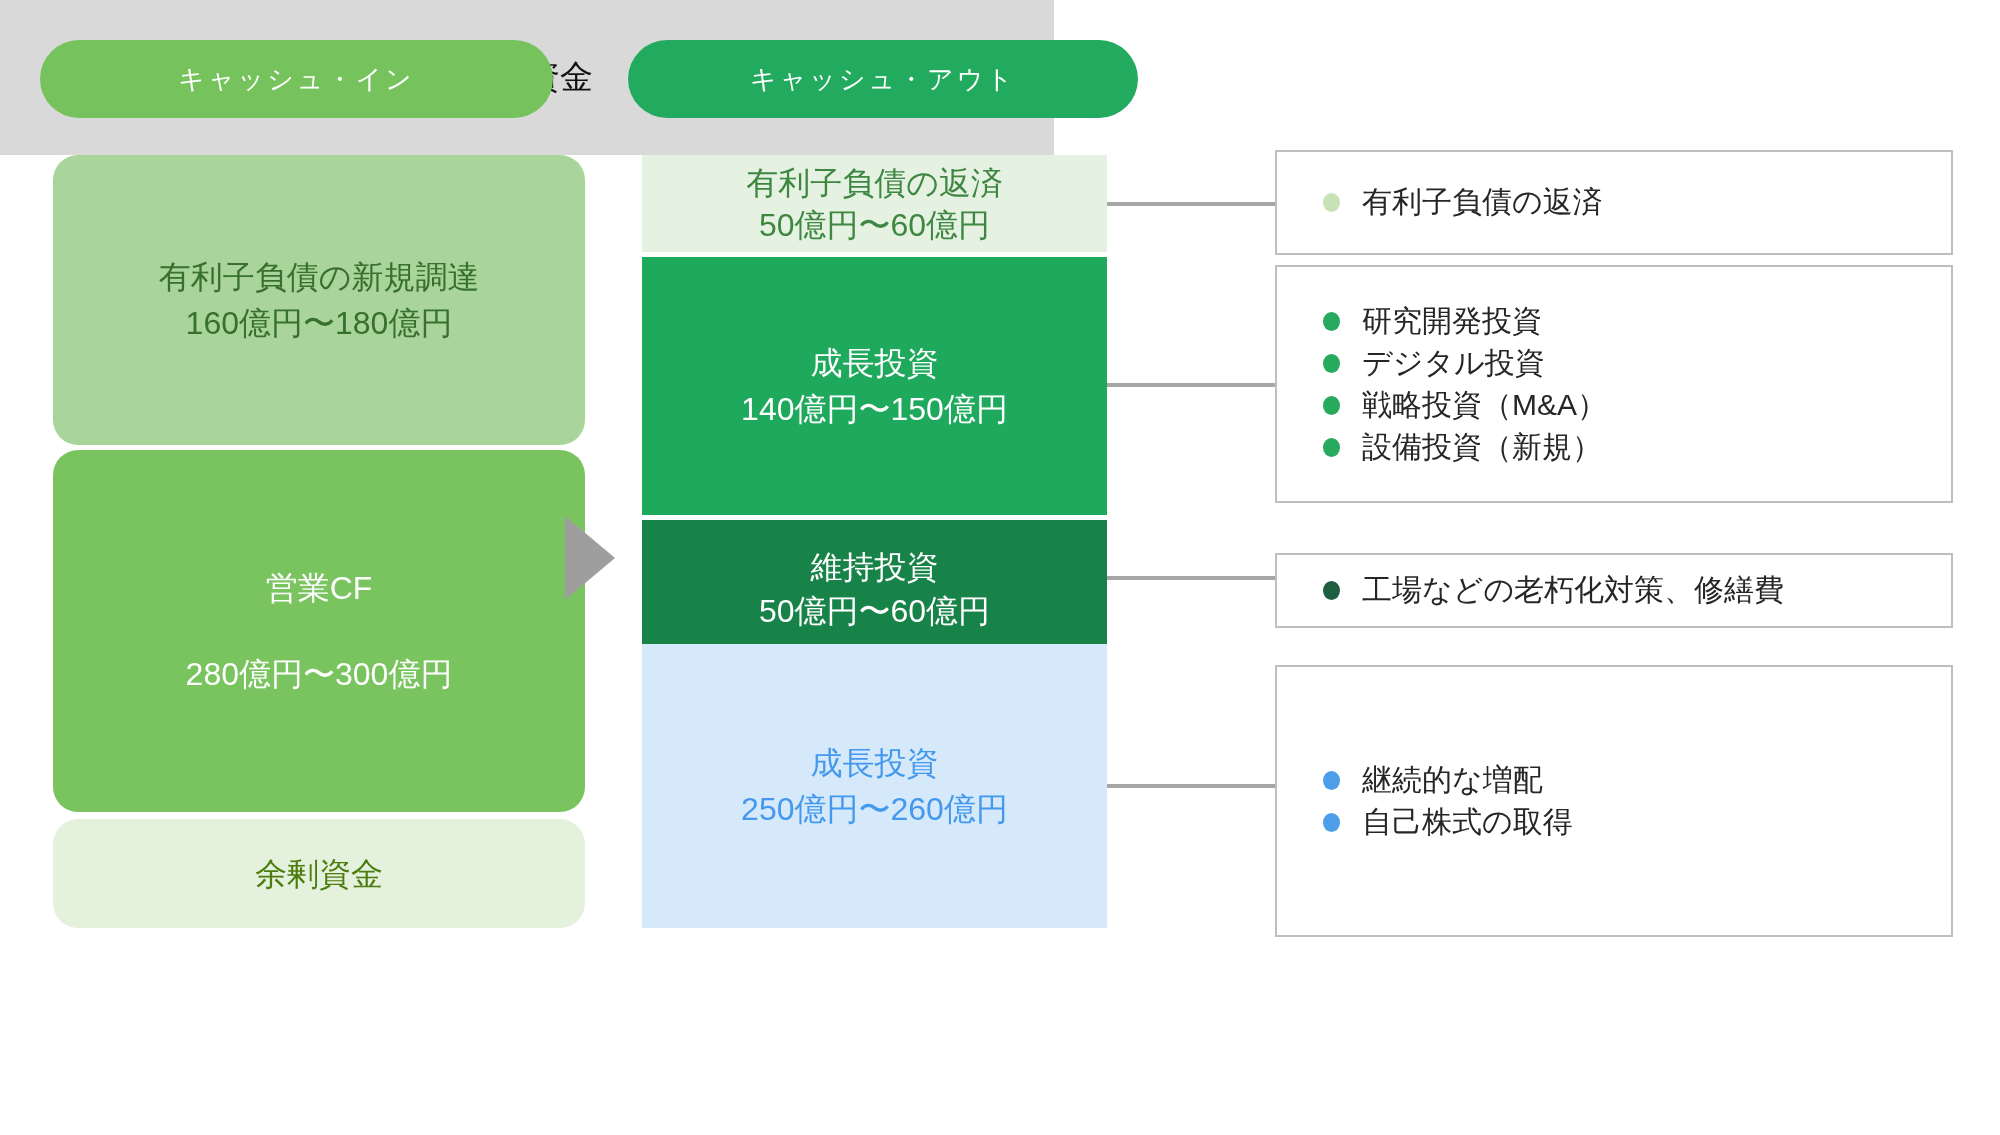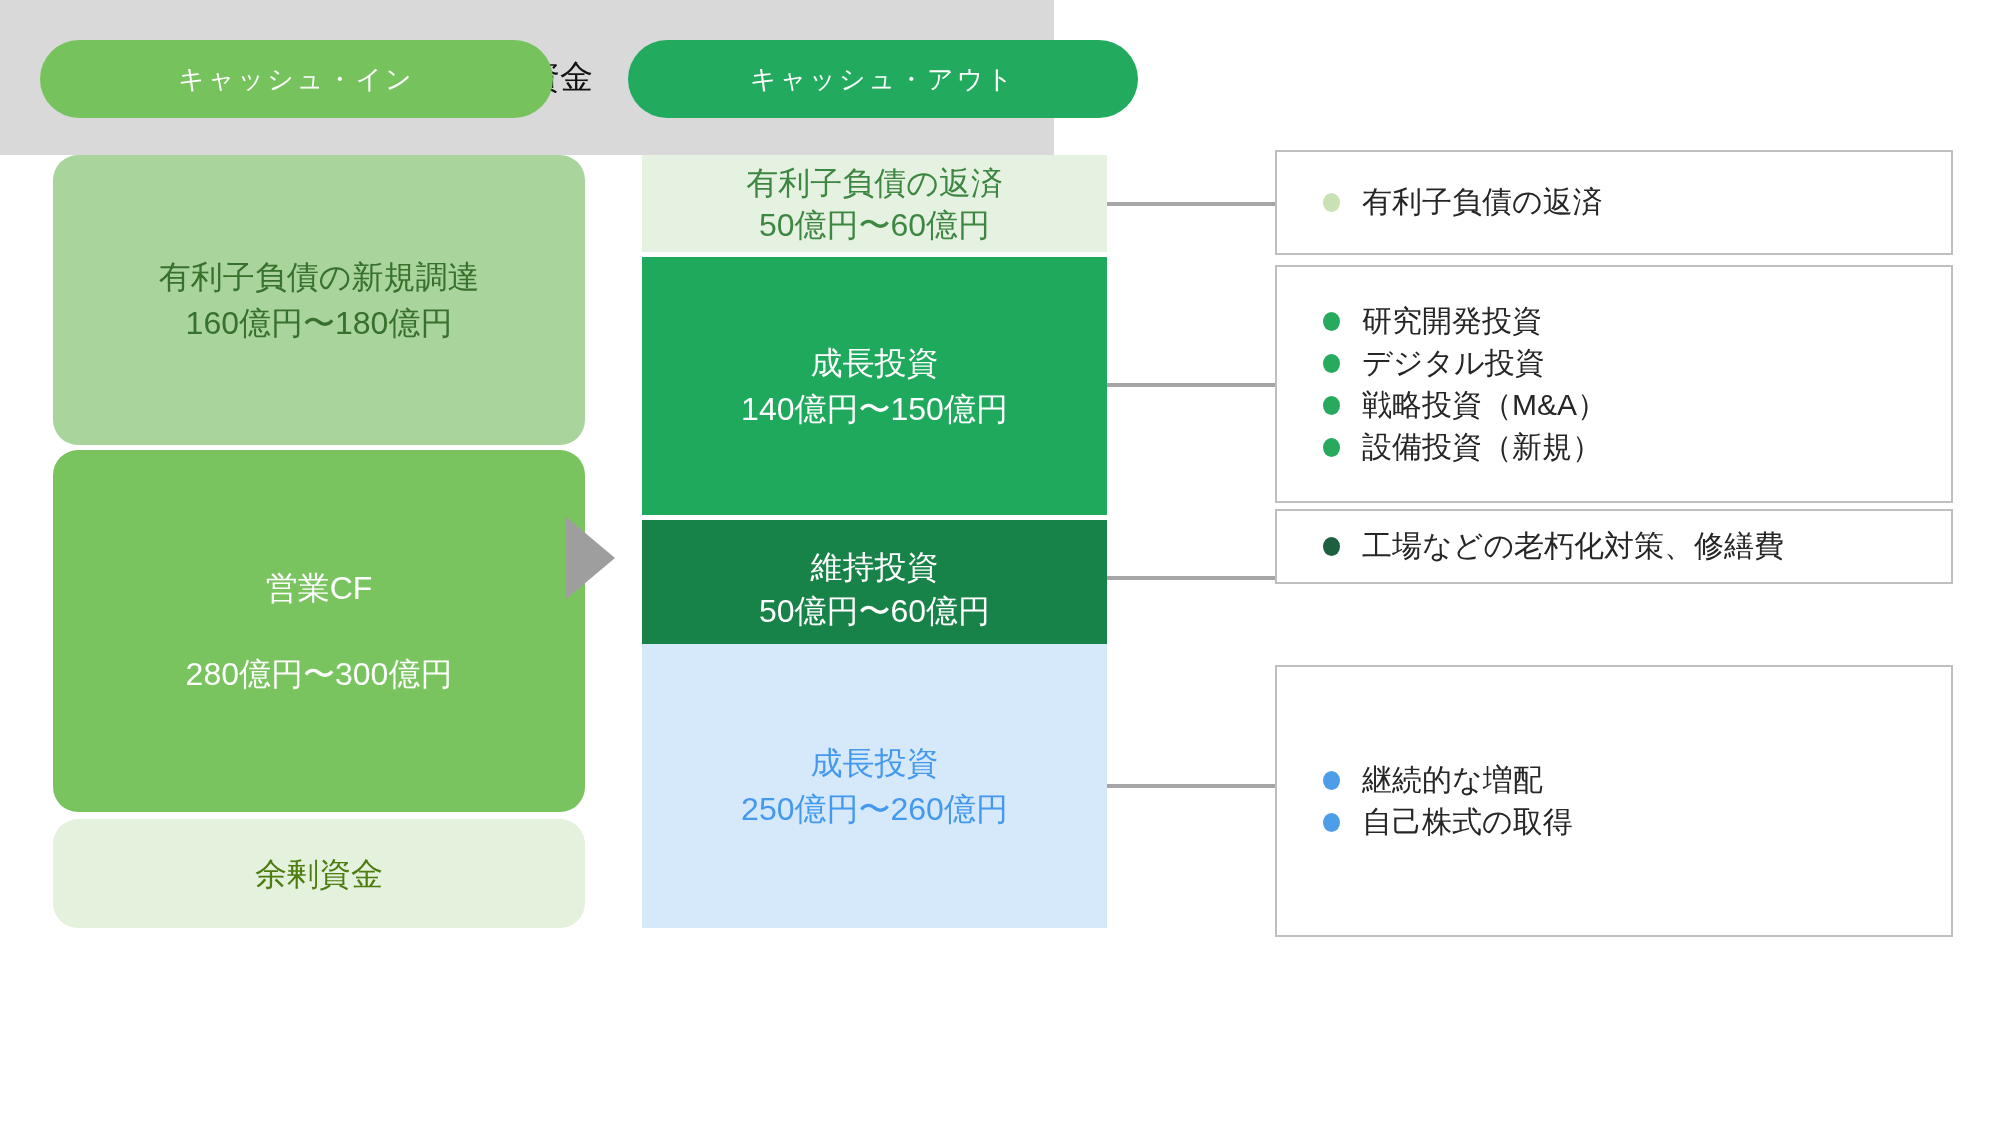--- a/index.html
+++ b/index.html
@@ -26,21 +26,21 @@
   .b-working{left:53px;top:935px;width:1054px;height:155px;background:#D9D9D9;color:#111111;display:flex;align-items:center;justify-content:center;font-size:33px;}
 
   .arrow-right{position:absolute;left:565px;top:516px;width:0;height:0;border-top:42px solid transparent;border-bottom:42px solid transparent;border-left:50px solid #9E9E9E;}
 
   .connector{position:absolute;left:1107px;width:168px;height:4px;background:#A6A6A6;}
   .c1{top:202px;} .c2{top:383px;} .c3{top:576px;} .c4{top:784px;}
 
   .legend-box{position:absolute;left:1275px;width:678px;background:#ffffff;border:2px solid #BFBFBF;box-sizing:border-box;display:flex;flex-direction:column;justify-content:center;padding-left:46px;}
   .lb1{top:150px;height:105px;}
   .lb2{top:265px;height:238px;}
-  .lb3{top:509px;height:75px;}
+  .lb3{top:553px;height:75px;}
   .lb4{top:665px;height:272px;}
   .legend-item{display:flex;align-items:center;height:42px;font-size:30px;color:#262626;}
   .bullet{width:17px;height:19px;border-radius:50%;margin-right:22px;flex:0 0 auto;}
   .bullet-pale-green{background:#C8E2B5;}
   .bullet-green{background:#27AA5E;}
   .bullet-dark-green{background:#1E5E41;}
   .bullet-blue{background:#4D9DE9;}
 </style>
 </head>
 <body>

